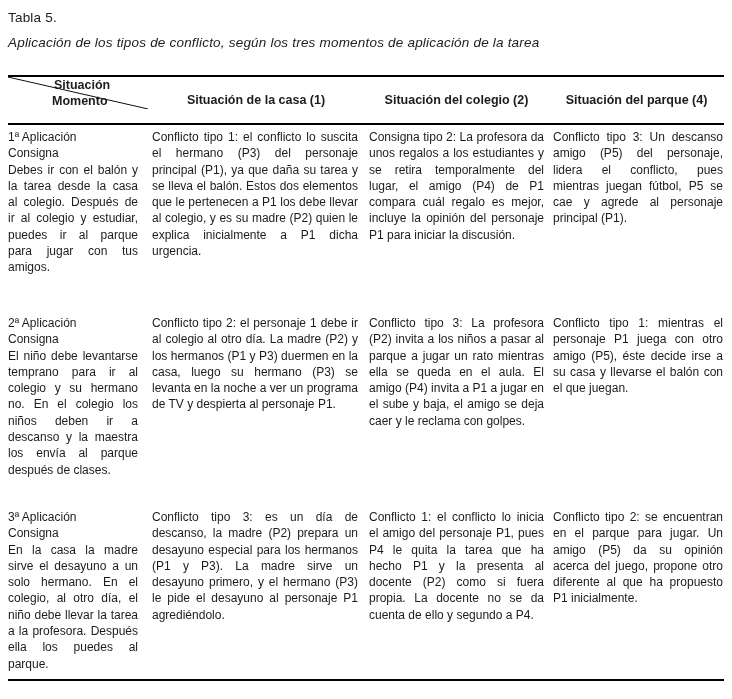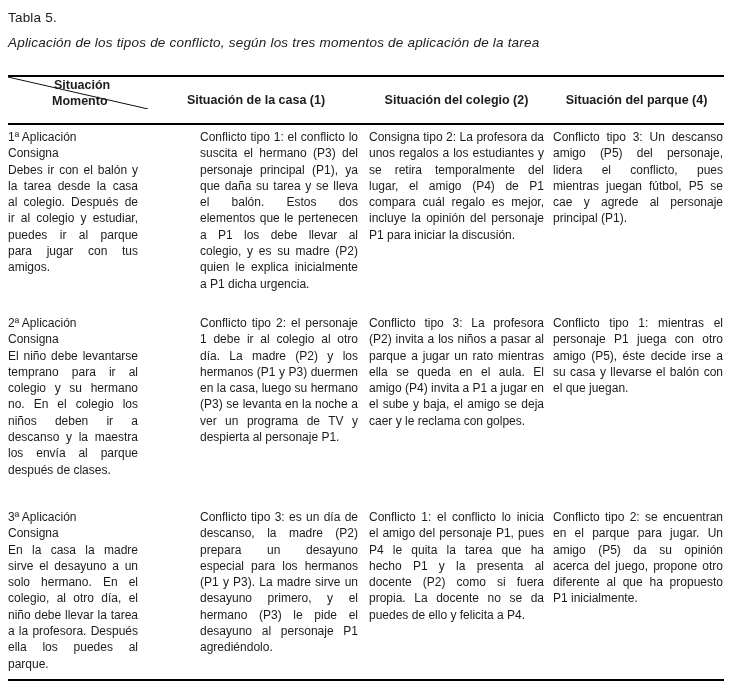--- a/index.html
+++ b/index.html
@@ -75,21 +75,21 @@
     font-size: 12.5px;
   }
   .body-row .cell {
     font-size: 12px;
     line-height: 16.3px;
     text-align: justify;
     box-sizing: border-box;
     padding-top: 4px;
   }
   .moment-cell { padding-right: 10px; }
-  .casa-cell   { padding-left: 4px; padding-right: 6px; margin-left: 48px; }
+  .casa-cell   { padding-left: 4px; padding-right: 6px; }
   .colegio-cell{ padding-left: 5px; padding-right: 5px; }
   .parque-cell { padding-left: 4px; padding-right: 1px; }
   .m-title, .m-label { text-align: left; }
   .row-1 { min-height: 186px; }
   .row-2 { min-height: 194px; }
   .row-3 { min-height: 170px; padding-bottom: 4px; }
 </style>
 </head>
 <body>
 
@@ -135,18 +135,18 @@
       <div class="cell parque-cell">Conflicto tipo 1: mientras el personaje P1 juega con otro amigo (P5), éste decide irse a su casa y llevarse el balón con el que juegan.</div>
     </div>
 
     <div class="grid-row body-row row-3">
       <div class="cell moment-cell">
         <div class="m-title">3ª Aplicación</div>
         <div class="m-label">Consigna</div>
         <div class="m-text">En la casa la madre sirve el desayuno a un solo hermano. En el colegio, al otro día, el niño debe llevar la tarea a la profesora. Después ella los puedes al parque.</div>
       </div>
       <div class="cell casa-cell">Conflicto tipo 3: es un día de descanso, la madre (P2) prepara un desayuno especial para los hermanos (P1 y P3). La madre sirve un desayuno primero, y el hermano (P3) le pide el desayuno al personaje P1 agrediéndolo.</div>
-      <div class="cell colegio-cell">Conflicto 1: el conflicto lo inicia el amigo del personaje P1, pues P4 le quita la tarea que ha hecho P1 y la presenta al docente (P2) como si fuera propia. La docente no se da puedes de ello y felicita a P4.</div>
+      <div class="cell colegio-cell">Conflicto 1: el conflicto lo inicia el amigo del personaje P1, pues P4 le quita la tarea que ha hecho P1 y la presenta al docente (P2) como si fuera propia. La docente no se da cuenta de ello y segundo a P4.</div>
       <div class="cell parque-cell">Conflicto tipo 2: se encuentran en el parque para jugar. Un amigo (P5) da su opinión acerca del juego, propone otro diferente al que ha propuesto P1 inicialmente.</div>
     </div>
 
   </div>
 </div>
 
 </body></html>

